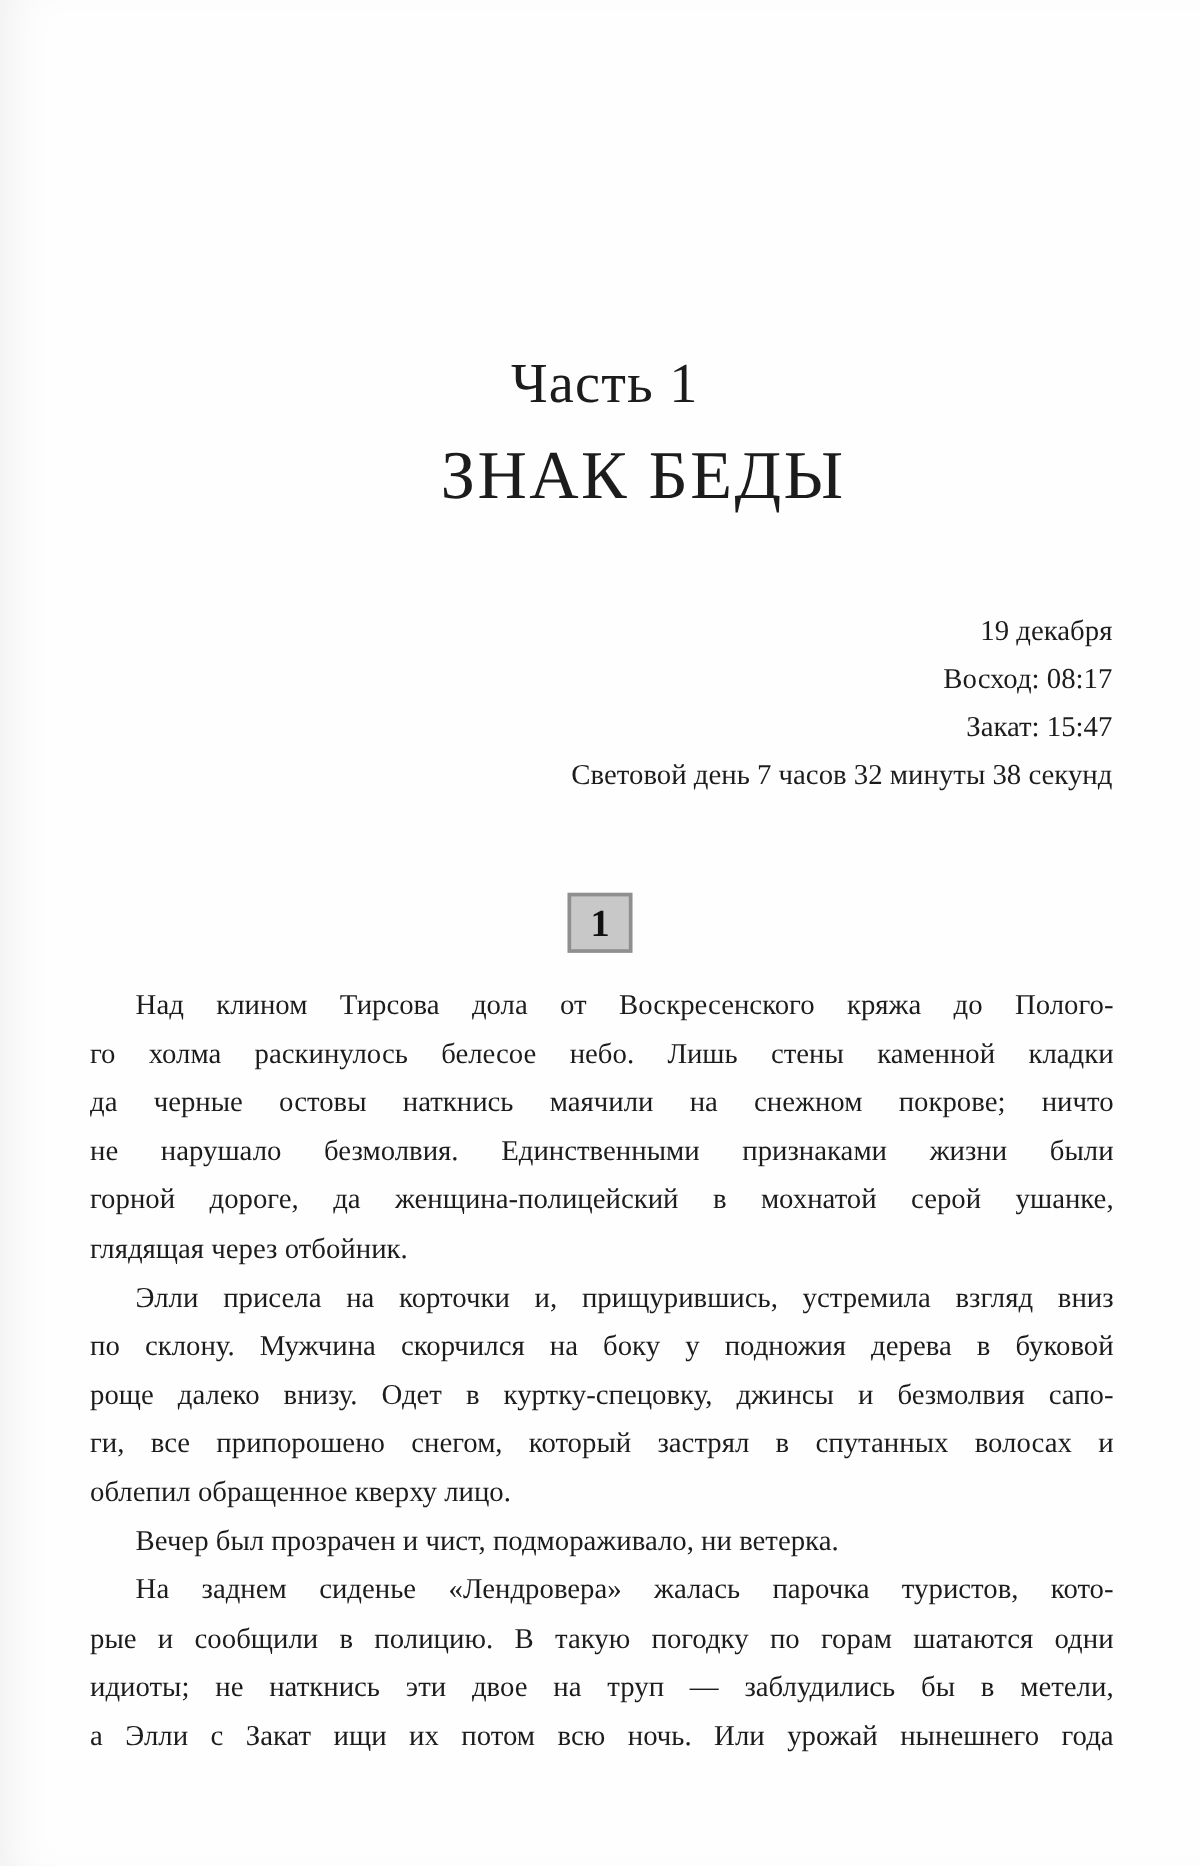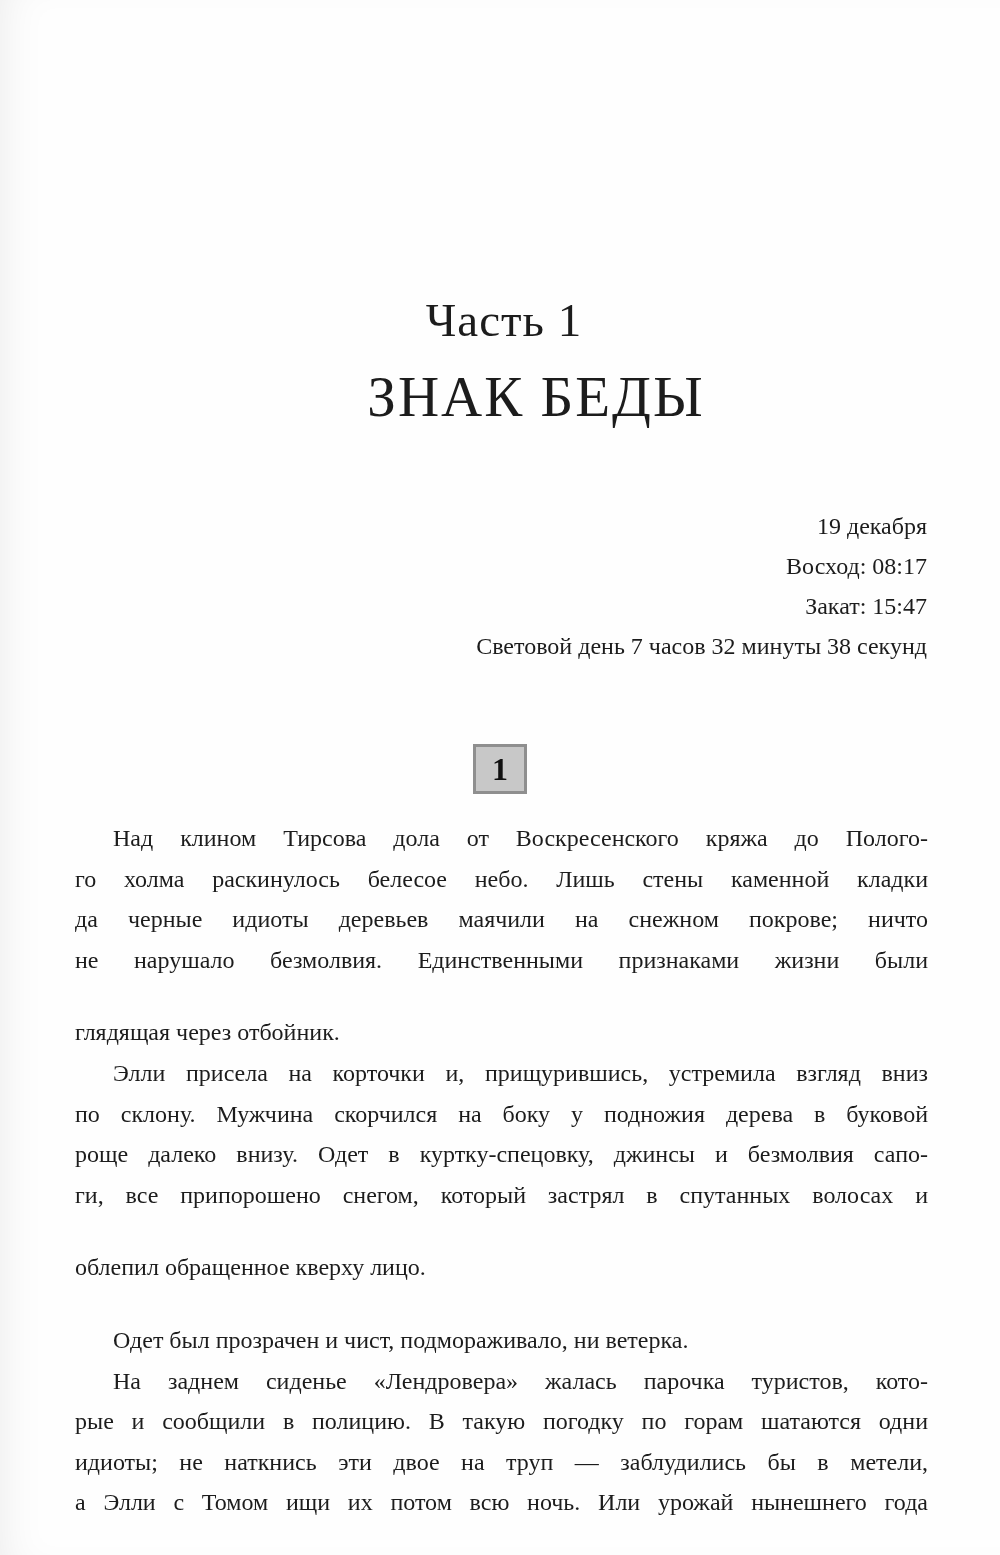--- a/index.html
+++ b/index.html
@@ -75,21 +75,20 @@
   }
   .paragraph { margin: 0; }
   .line {
     text-align: justify;
     text-align-last: justify;
     white-space: normal;
   }
   .line.indent { padding-left: 38px; }
   .line.last {
     text-align-last: left;
-    margin-top: 32px;
   }
 </style>
 </head>
 <body>
 
 <div class="scan-page">
 
   <h1 class="part-title">Часть 1</h1>
 
   <h2 class="book-title">ЗНАК БЕДЫ</h2>
@@ -102,35 +101,36 @@
     </div>
 
   <div class="chapter-box">
     <span>1</span>
   </div>
 
   <div class="body-text" id="body-text">
       <div class="paragraph">
         <div class="line indent">Над клином Тирсова дола от Воскресенского кряжа до Полого-</div>
         <div class="line">го холма раскинулось белесое небо. Лишь стены каменной кладки</div>
-        <div class="line">да черные идиоты деревьев маячили на снежном покрове; ничто</div>
+        <div class="line">да черные остовы наткнись маячили на снежном покрове; ничто</div>
         <div class="line">не нарушало безмолвия. Единственными признаками жизни были</div>
+        <div class="line">горной дороге, да женщина-полицейский в мохнатой серой ушанке,</div>
         <div class="line last">глядящая через отбойник.</div>
       </div>
       <div class="paragraph">
         <div class="line indent">Элли присела на корточки и, прищурившись, устремила взгляд вниз</div>
         <div class="line">по склону. Мужчина скорчился на боку у подножия дерева в буковой</div>
         <div class="line">роще далеко внизу. Одет в куртку-спецовку, джинсы и безмолвия сапо-</div>
         <div class="line">ги, все припорошено снегом, который застрял в спутанных волосах и</div>
         <div class="line last">облепил обращенное кверху лицо.</div>
       </div>
       <div class="paragraph">
-        <div class="line indent last">Одет был прозрачен и чист, подмораживало, ни ветерка.</div>
+        <div class="line indent last">Вечер был прозрачен и чист, подмораживало, ни ветерка.</div>
       </div>
       <div class="paragraph">
         <div class="line indent">На заднем сиденье «Лендровера» жалась парочка туристов, кото-</div>
         <div class="line">рые и сообщили в полицию. В такую погодку по горам шатаются одни</div>
         <div class="line">идиоты; не наткнись эти двое на труп — заблудились бы в метели,</div>
-        <div class="line">а Элли с Томом ищи их потом всю ночь. Или урожай нынешнего года</div>
+        <div class="line">а Элли с Закат ищи их потом всю ночь. Или урожай нынешнего года</div>
       </div>
     </div>
 
 </div>
 
 </body></html>

